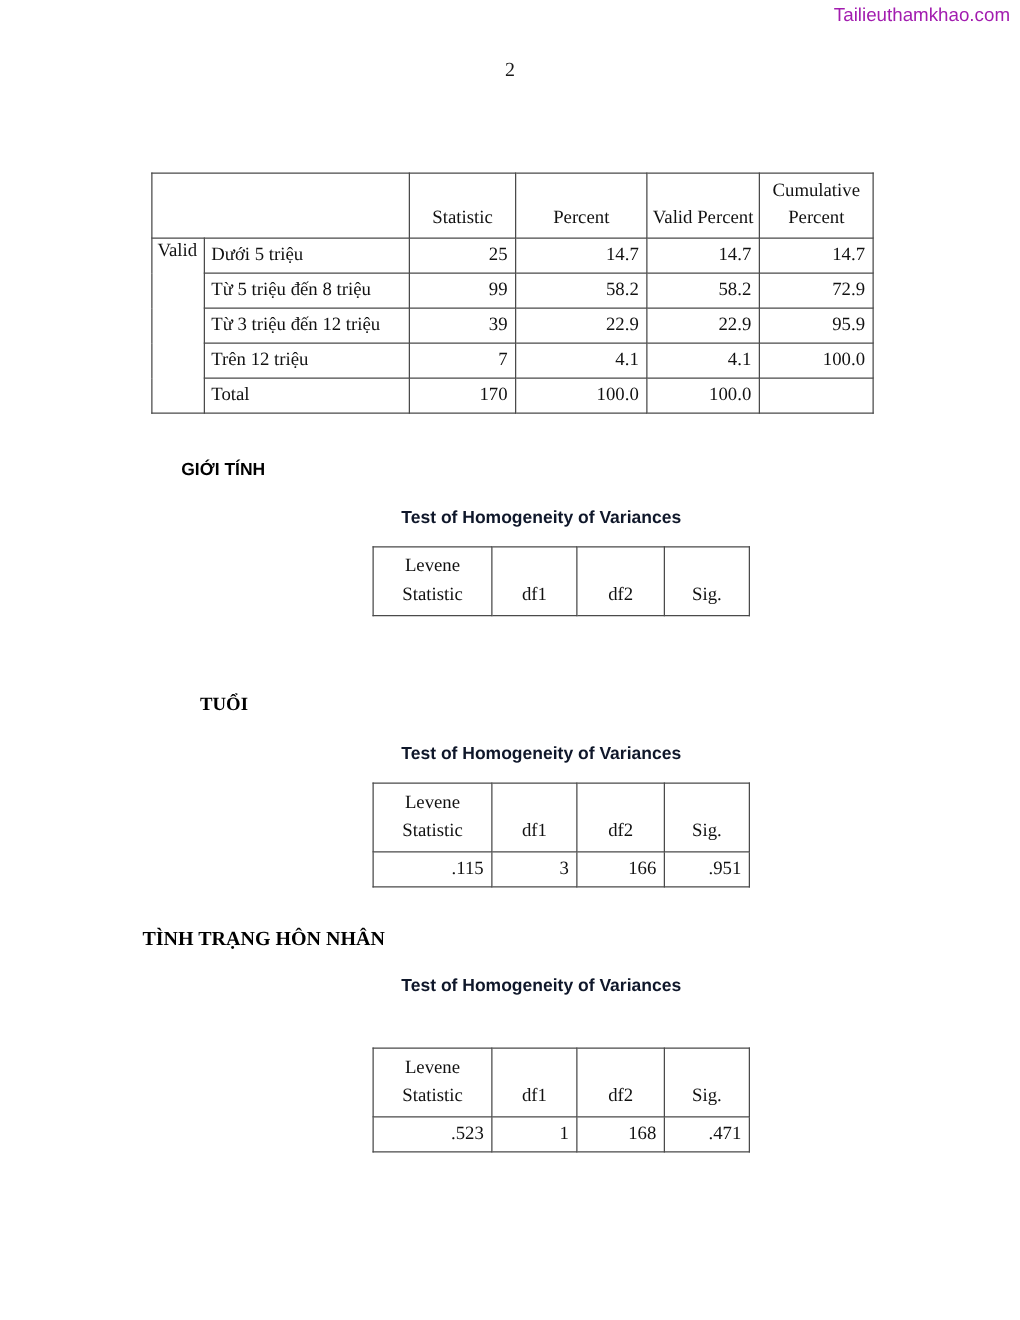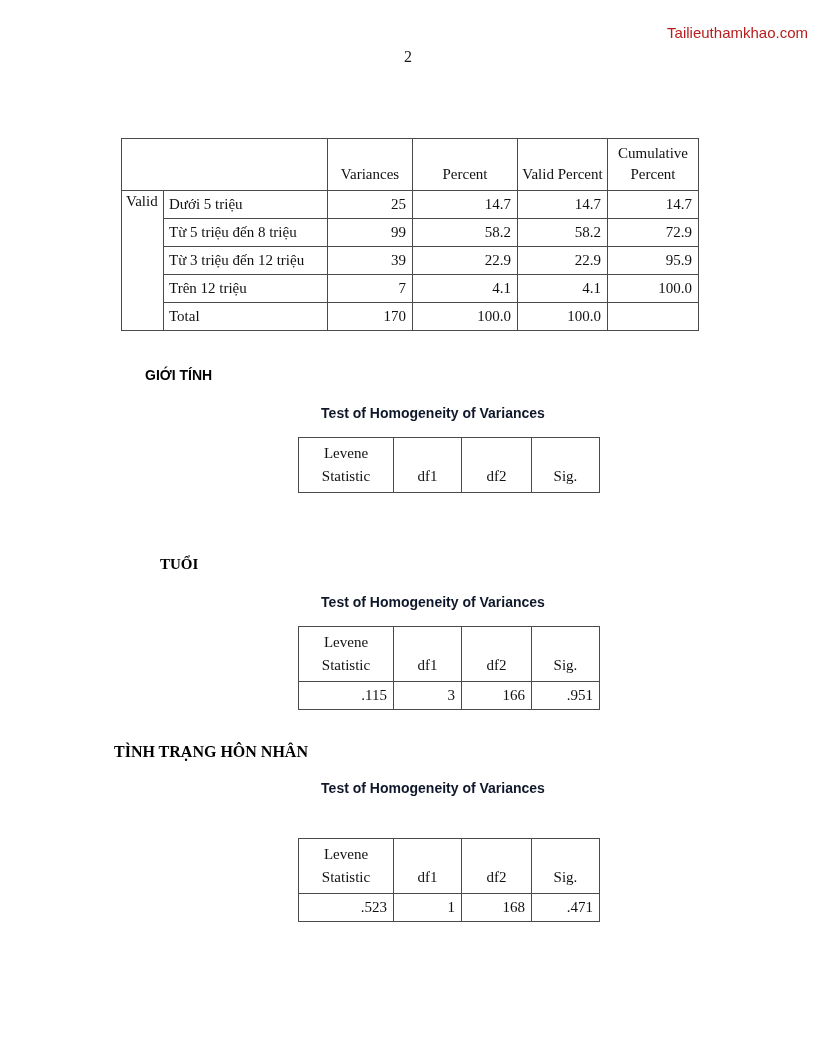--- a/index.html
+++ b/index.html
@@ -8,25 +8,25 @@
     position: relative;
     width: 816px;
     height: 1056px;
     background: #ffffff;
     font-family: "Liberation Serif", serif;
     color: #111111;
     overflow: hidden;
   }
   .watermark {
     position: absolute;
-    top: 24px;
+    top: 4px;
     right: 8px;
     font-family: "Liberation Sans", sans-serif;
     font-size: 15px;
-    color: #b91c1c;
+    color: #a21caf;
     text-shadow: 1px 1px 0 #ffffff;
     text-align: center;
   }
   .page-number {
     position: absolute;
     top: 48px;
     left: 0;
     width: 816px;
     text-align: center;
     font-size: 16px;
@@ -136,21 +136,21 @@
         <col style="width:42px">
           <col style="width:164px">
           <col style="width:85px">
         <col style="width:105px">
           <col style="width:90px">
           <col style="width:91px">
       </colgroup>
       <tbody>
           <tr class="hdr">
         <th class="colhead" colspan="2"></th>
-        <th class="colhead">Variances</th>
+        <th class="colhead">Statistic</th>
         <th class="colhead">Percent</th>
         <th class="colhead">Valid Percent</th>
         <th class="colhead">Cumulative Percent</th>
       </tr>
       <tr class="row">
         <td class="group" rowspan="5">Valid</td>
         <td class="label">Dưới 5 triệu</td>
         <td class="num">25</td>
         <td class="num">14.7</td>
         <td class="num">14.7</td>

